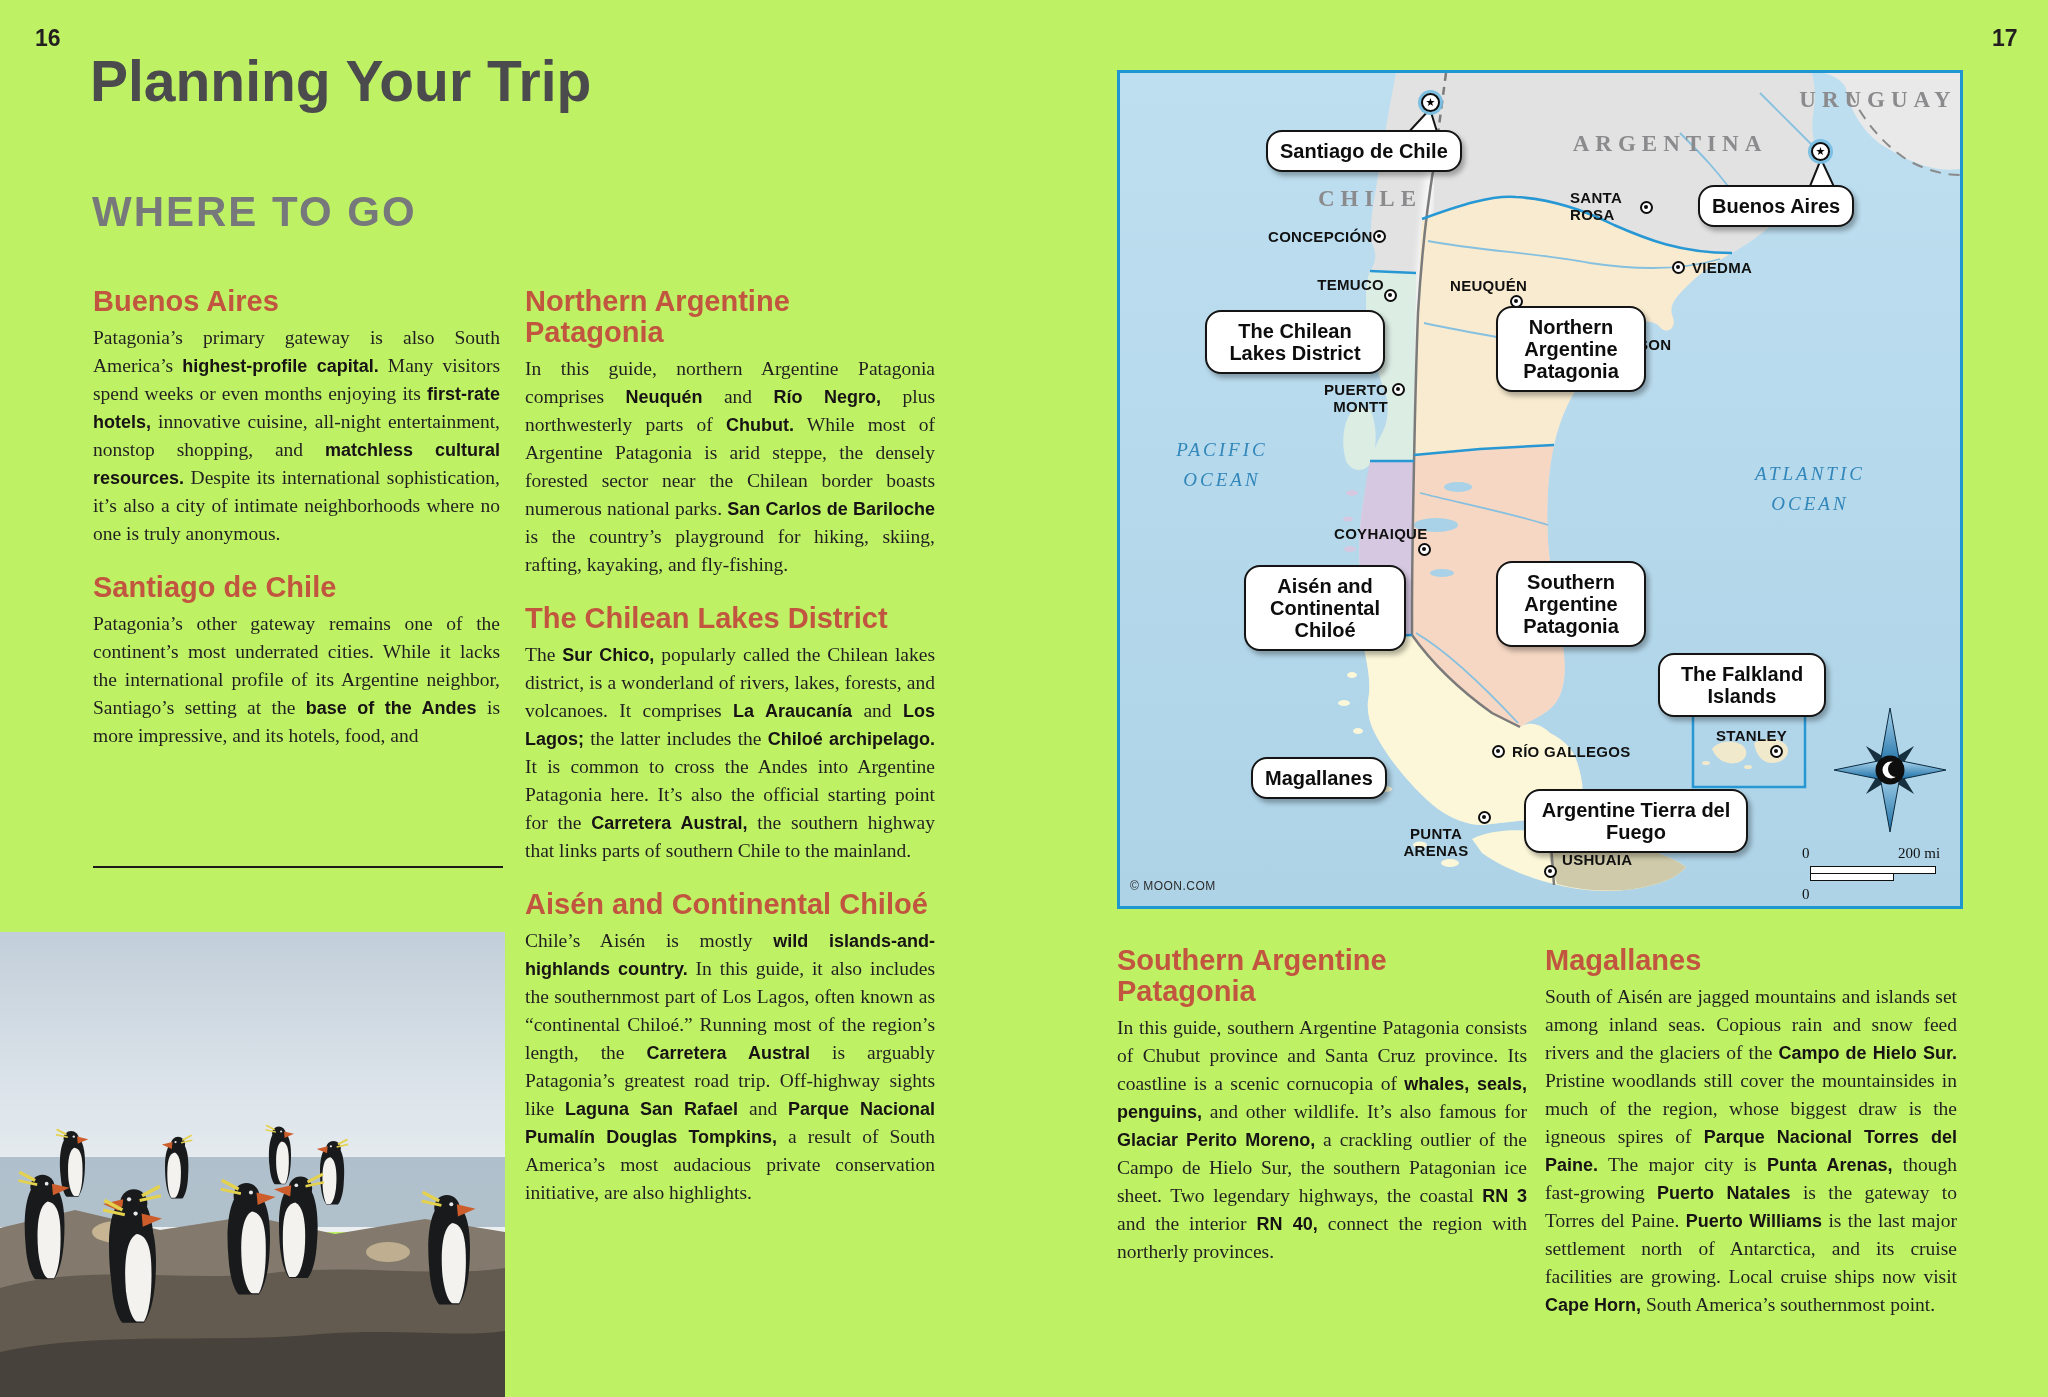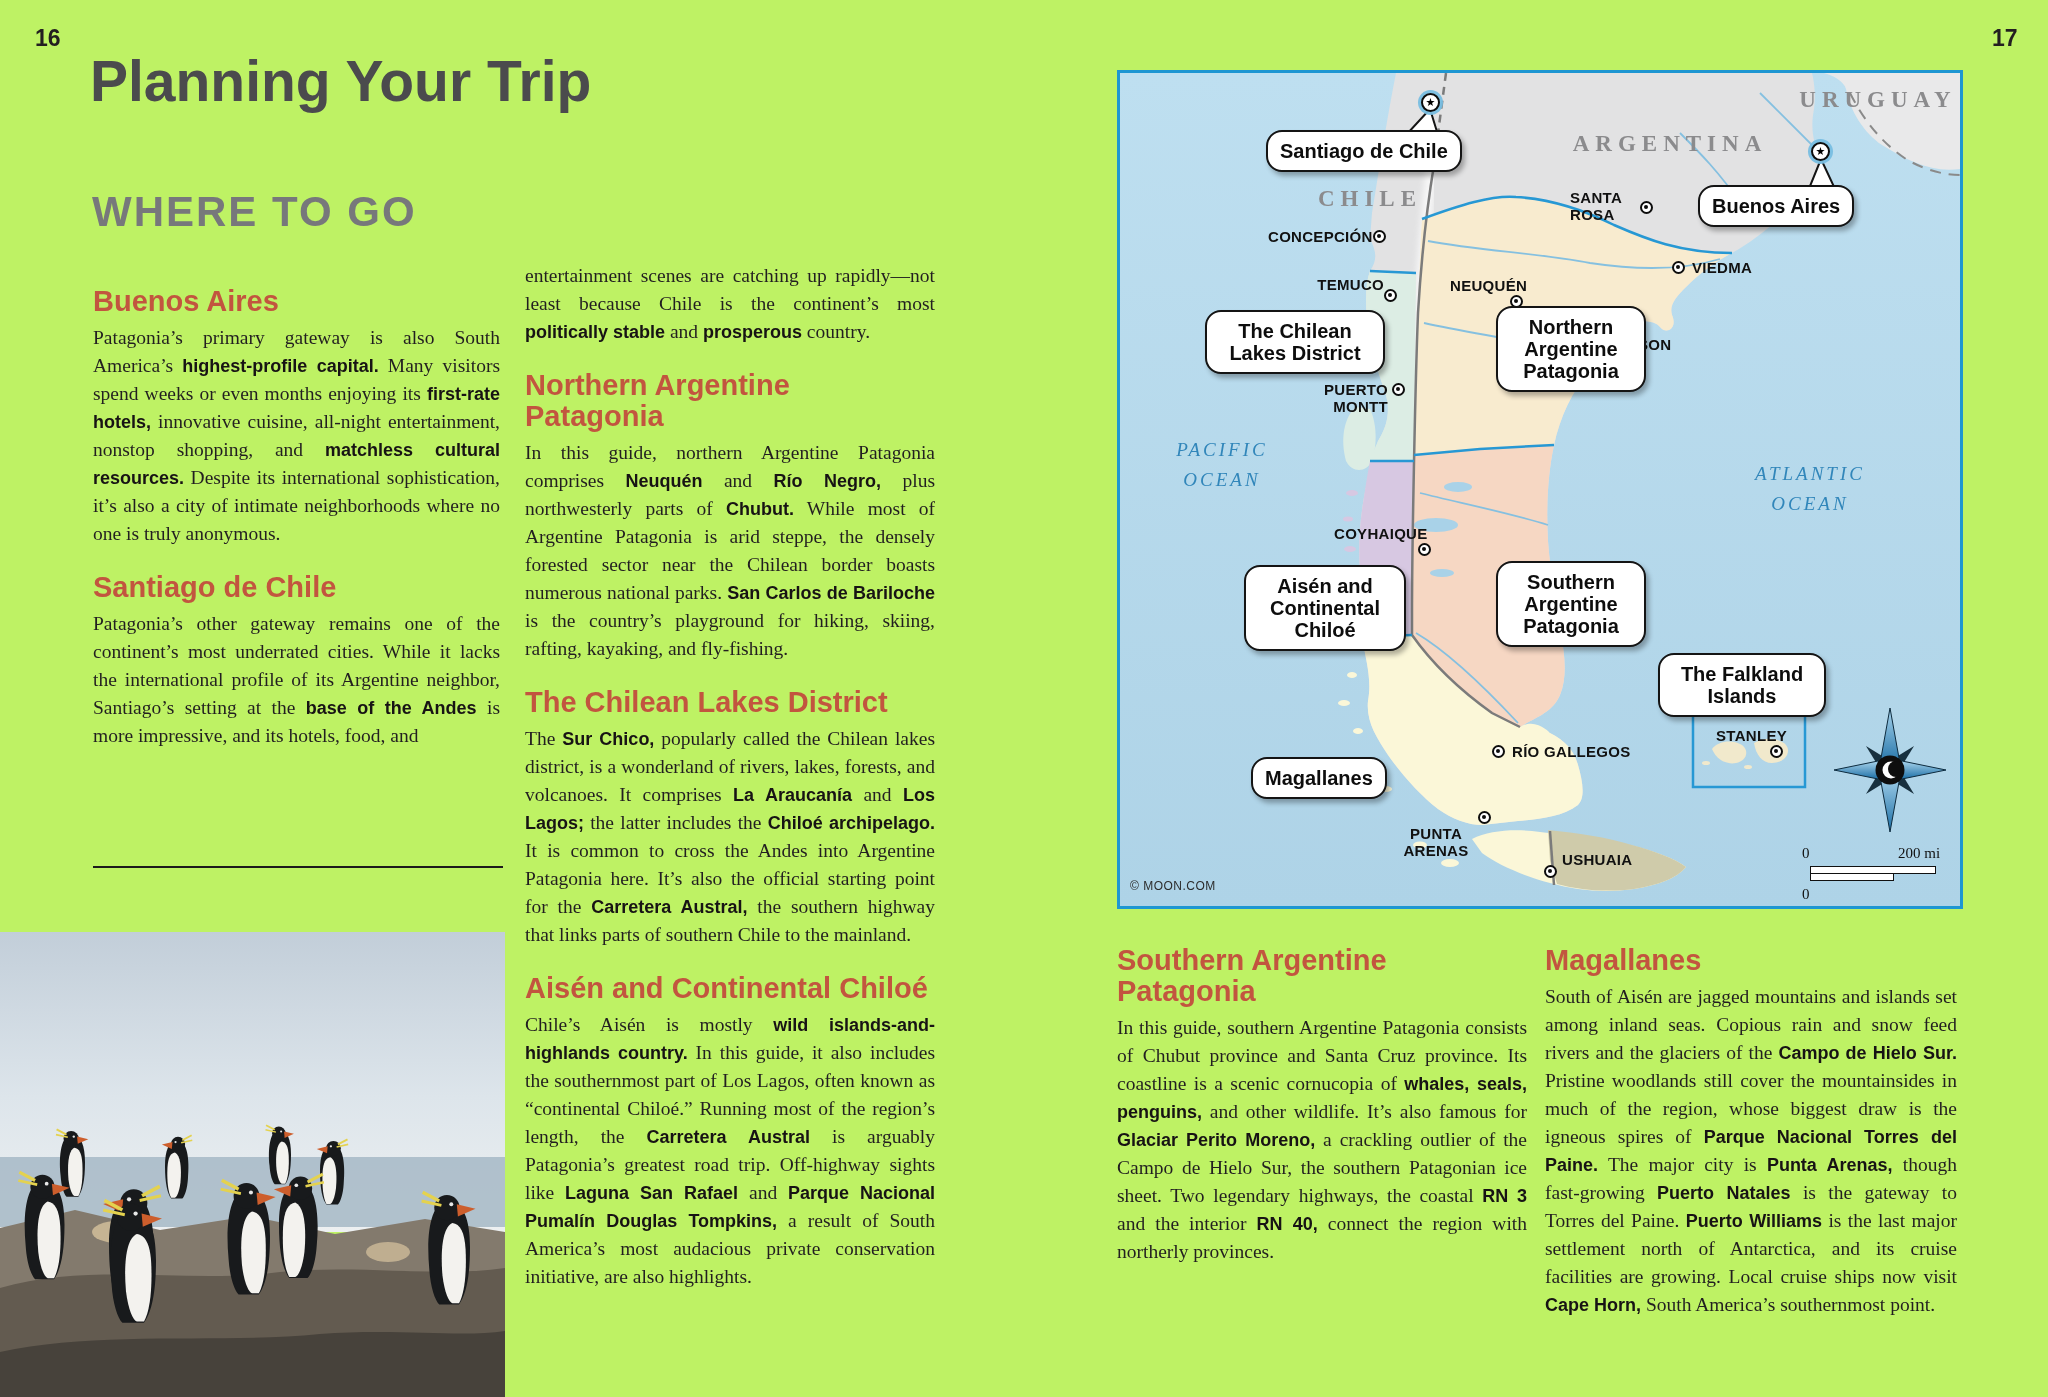--- a/index.html
+++ b/index.html
@@ -92,21 +92,20 @@
       <use href="#pg" transform="translate(12,238) scale(1.05)"></use>
       <use href="#pg" transform="translate(168,252) scale(-1.18,1.18)"></use>
       <use href="#pg" transform="translate(214,246) scale(1.12)"></use>
       <use href="#pg" transform="translate(330,240) scale(-1.02,1.02)"></use>
       <use href="#pg" transform="translate(415,258) scale(1.1)"></use>
       <use href="#pg" transform="translate(96,266) scale(1.2)"></use>
     </svg>
   </div>
 
   <div class="col" style="left:525px;top:262px;width:410px;">
-    <p><span>entertainment scenes are catching up rapidly—not least because Chile is the continent’s most </span><span class="b">politically stable</span><span> and </span><span class="b">prosperous</span><span> country.</span></p>
     <div class="h3">Northern Argentine Patagonia</div>
     <p><span>In this guide, northern Argentine Patagonia comprises </span><span class="b">Neuquén</span><span> and </span><span class="b">Río Negro,</span><span> plus northwesterly parts of </span><span class="b">Chubut.</span><span> While most of Argentine Patagonia is arid steppe, the densely forested sector near the Chilean border boasts numerous national parks. </span><span class="b">San Carlos de Bariloche</span><span> is the country’s playground for hiking, skiing, rafting, kayaking, and fly-fishing.</span></p>
     <div class="h3">The Chilean Lakes District</div>
     <p><span>The </span><span class="b">Sur Chico,</span><span> popularly called the Chilean lakes district, is a wonderland of rivers, lakes, forests, and volcanoes. It comprises </span><span class="b">La Araucanía</span><span> and </span><span class="b">Los Lagos;</span><span> the latter includes the </span><span class="b">Chiloé archipelago.</span><span> It is common to cross the Andes into Argentine Patagonia here. It’s also the official starting point for the </span><span class="b">Carretera Austral,</span><span> the southern highway that links parts of southern Chile to the mainland.</span></p>
     <div class="h3">Aisén and Continental Chiloé</div>
     <p><span>Chile’s Aisén is mostly </span><span class="b">wild islands-and-highlands country.</span><span> In this guide, it also includes the southernmost part of Los Lagos, often known as “continental Chiloé.” Running most of the region’s length, the </span><span class="b">Carretera Austral</span><span> is arguably Patagonia’s greatest road trip. Off-highway sights like </span><span class="b">Laguna San Rafael</span><span> and </span><span class="b">Parque Nacional Pumalín Douglas Tompkins,</span><span> a result of South America’s most audacious private conservation initiative, are also highlights.</span></p>
   </div>
 
   <div class="abs pagenum" style="left:1992px;top:25px;">17</div>
 
@@ -306,20 +305,21 @@
     <div class="city" style="left:442px;top:778px;">USHUAIA</div>
 
     <div class="callout nowrap" style="left:146px;top:57px;">Santiago de Chile</div>
     <div class="callout nowrap" style="left:578px;top:112px;">Buenos Aires</div>
     <div class="callout" style="left:85px;top:237px;width:152px;">The Chilean Lakes District</div>
     <div class="callout" style="left:376px;top:233px;width:122px;">Northern Argentine Patagonia</div>
     <div class="callout" style="left:124px;top:492px;width:134px;">Aisén and Continental Chiloé</div>
     <div class="callout" style="left:376px;top:488px;width:122px;">Southern Argentine Patagonia</div>
     <div class="callout nowrap" style="left:131px;top:684px;">Magallanes</div>
     <div class="callout" style="left:538px;top:580px;width:140px;">The Falkland Islands</div>
+    <div class="callout" style="left:404px;top:716px;width:196px;">Argentine Tierra del Fuego</div>
 
     <div class="scale-label" style="left:682px;top:772px;">0</div>
     <div class="scale-label" style="left:778px;top:772px;">200 mi</div>
     <div class="scale-bar" style="left:690px;top:793px;width:126px;height:8px;"></div>
     <div class="scale-bar" style="left:690px;top:800px;width:84px;height:8px;"></div>
     <div class="scale-label" style="left:682px;top:813px;">0</div>
     <div class="scale-label" style="left:712px;top:813px;margin-top:36px;">200 km</div>
 
     <div class="credit" style="left:10px;top:806px;">© MOON.COM</div>
   </div>

